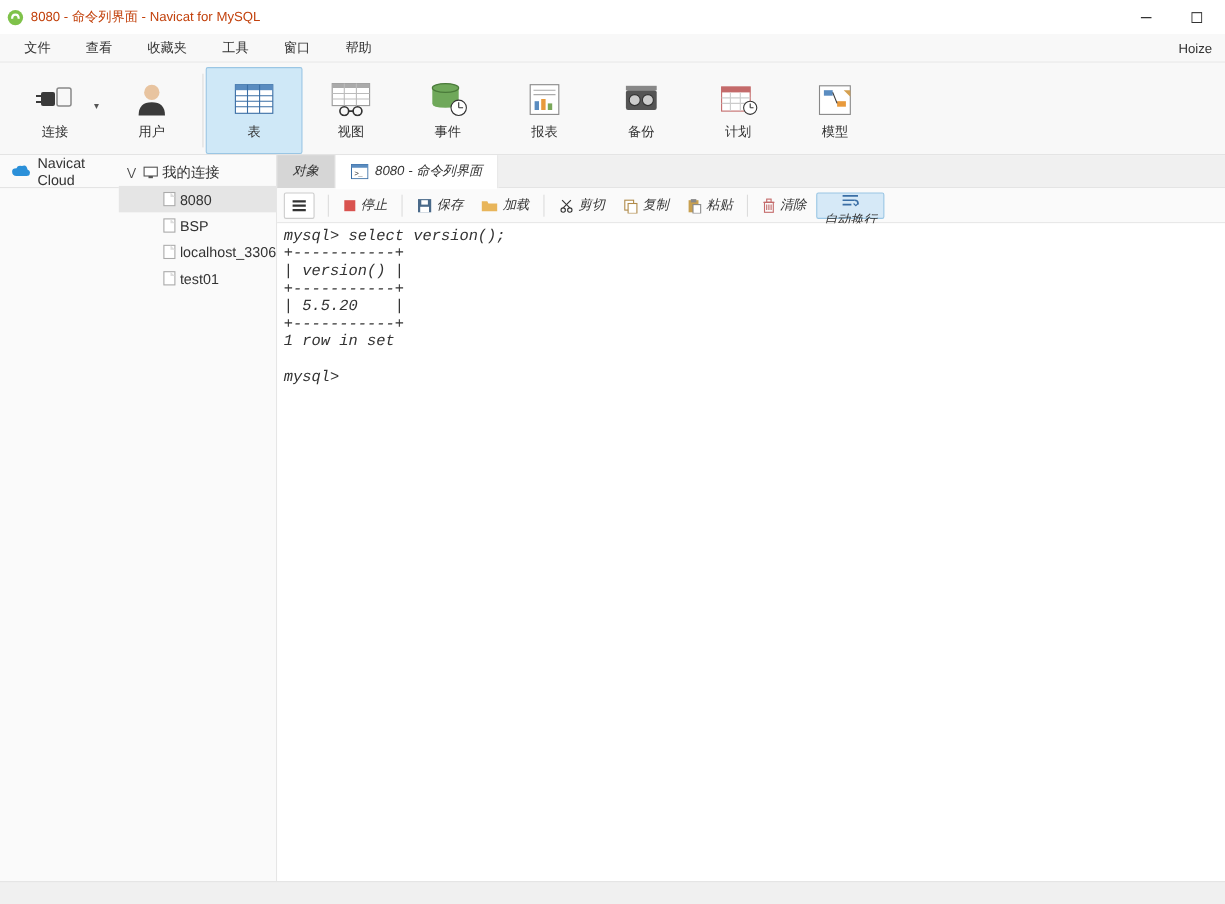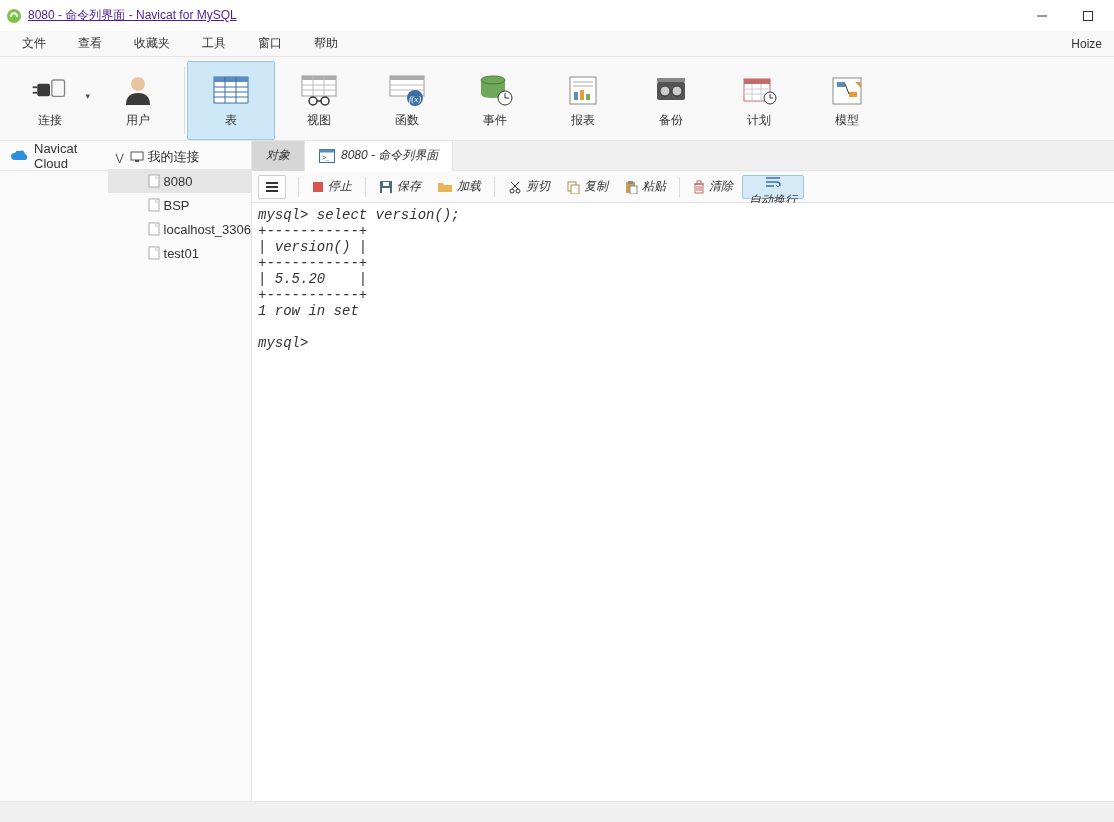--- a/index.html
+++ b/index.html
@@ -2,21 +2,21 @@
 <html><head>
 <meta charset="utf-8">
 <style>
   * { box-sizing: border-box; margin: 0; padding: 0; }
   body { font-family: "Microsoft YaHei", Tahoma, sans-serif; font-size: 12px; background: #fff; color: #333; overflow: hidden; }
   .window { width: 1114px; height: 822px; display: flex; flex-direction: column; background: #fff; }
 
   
   .titlebar { height: 31px; background: #fff; display: flex; align-items: center; padding: 0 6px; border-bottom: none; }
   .titlebar .app-icon { width: 16px; height: 16px; margin-right: 6px; }
-  .titlebar .title-text { color: #4c1d95; font-size: 12px; text-decoration: underline; }
+  .titlebar .title-text { color: #c2410c; font-size: 12px; }
   .titlebar .win-controls { margin-left: auto; display: flex; gap: 18px; padding-right: 6px; }
   .titlebar .win-btn { width: 28px; height: 20px; display: flex; align-items: center; justify-content: center; cursor: default; color: #444; }
 
   
   .menubar { height: 26px; background: #f8f8f8; border-bottom: 1px solid #e4e4e4; display: flex; align-items: center; padding: 0 8px; font-size: 12px; }
   .menubar .menu-item { padding: 4px 14px; cursor: default; color: #333; }
   .menubar .menu-item + .menu-item { margin-left: 4px; }
   .menubar .right-label { margin-left: auto; color: #333; padding-right: 4px; }
 
   
@@ -149,33 +149,20 @@
           <line x1="14" y1="2" x2="14" y2="22" stroke="#bbb"></line>
           <line x1="25" y1="2" x2="25" y2="22" stroke="#bbb"></line>
           <circle cx="14" cy="27" r="4" fill="none" stroke="#333" stroke-width="1.5"></circle>
           <circle cx="26" cy="27" r="4" fill="none" stroke="#333" stroke-width="1.5"></circle>
           <line x1="18" y1="27" x2="22" y2="27" stroke="#333" stroke-width="1.5"></line>
         </svg>
       </span>
       <span class="label">视图</span>
     </div>
 
-    <div class="tool-cell">
-      <span class="icon-box">
-        <svg width="40" height="32" viewBox="0 0 40 32">
-          <rect x="3" y="2" width="34" height="20" fill="#fff" stroke="#999"></rect>
-          <rect x="3" y="2" width="34" height="4" fill="#aaa"></rect>
-          <line x1="3" y1="11" x2="37" y2="11" stroke="#bbb"></line>
-          <line x1="3" y1="16" x2="37" y2="16" stroke="#bbb"></line>
-          <circle cx="28" cy="24" r="8" fill="#3a6ea5"></circle>
-          <text x="28" y="28" text-anchor="middle" fill="#fff" font-size="9" font-family="serif" font-style="italic">f(x)</text>
-        </svg>
-      </span>
-      <span class="label">函数</span>
-    </div>
 
     <div class="tool-cell">
       <span class="icon-box">
         <svg width="40" height="32" viewBox="0 0 40 32">
           <ellipse cx="18" cy="6" rx="12" ry="4" fill="#6fa85a"></ellipse>
           <path d="M6 6 L6 20 Q6 24 18 24 Q30 24 30 20 L30 6" fill="#6fa85a"></path>
           <ellipse cx="18" cy="6" rx="12" ry="4" fill="none" stroke="#4a7a3a"></ellipse>
           <circle cx="30" cy="24" r="7" fill="#fff" stroke="#333"></circle>
           <line x1="30" y1="24" x2="30" y2="19" stroke="#333"></line>
           <line x1="30" y1="24" x2="34" y2="24" stroke="#333"></line>

